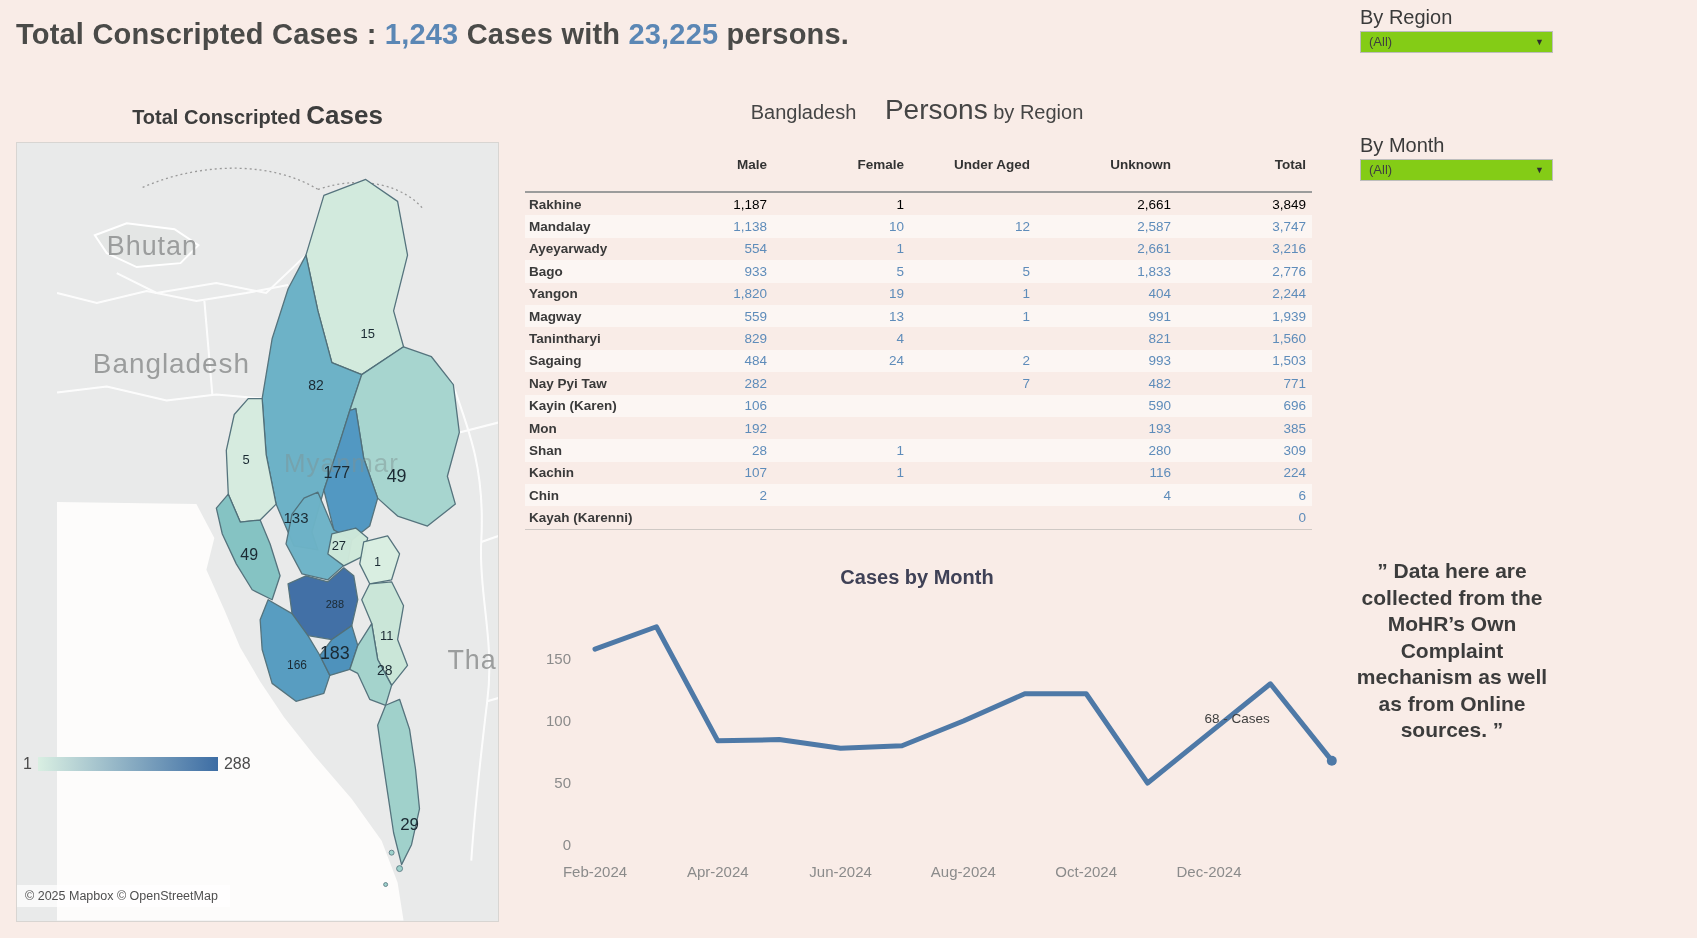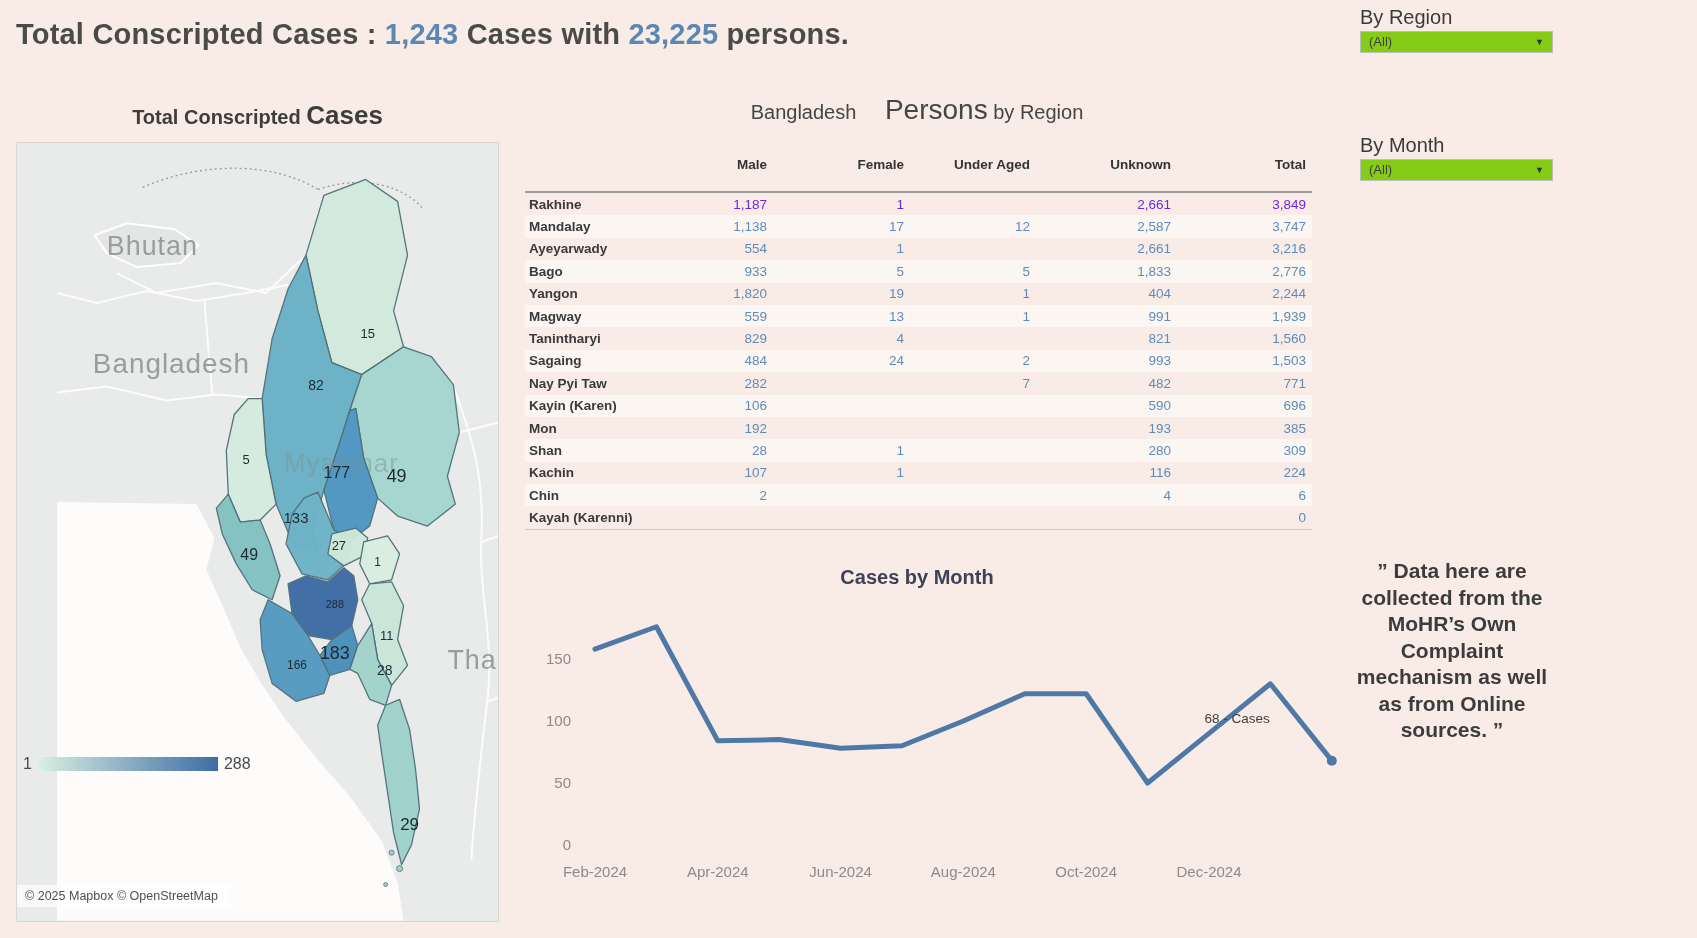--- a/index.html
+++ b/index.html
@@ -55,21 +55,21 @@
   .rtable{left:525px;top:165px;width:787px;}
   .rtable .hdr{display:flex;height:28px;align-items:flex-end;border-bottom:2px solid #9c9c9c;padding-bottom:19px;box-sizing:border-box;}
   .rtable .row{display:flex;height:22.4px;align-items:center;}
   .rtable .row.band{background:rgba(255,255,255,.5);}
   .rtable .c{box-sizing:border-box;padding-right:6px;text-align:right;font-size:13.5px;white-space:nowrap;overflow:hidden;}
   .rtable .c0{width:132px;text-align:left;padding-left:4px;font-weight:bold;color:#3a3a3a;}
   .rtable .c1{width:116px;} .rtable .c2{width:137px;} .rtable .c3{width:126px;}
   .rtable .c4{width:141px;} .rtable .c5{width:135px;}
   .rtable .hdr .c{font-weight:bold;color:#333333;}
   .rtable .num{color:#5e8cba;}
-  .rtable .row.hot .num{color:#6d28d9;}
+  .rtable .row.hot .num{color:#000000;}
   .rtable .foot{border-top:1px solid #cfc9c5;height:0;}
 
   
   .chart-title{left:617px;top:566px;width:600px;text-align:center;font-size:20px;font-weight:600;color:#3f4156;}
   #line-svg{left:525px;top:545px;}
 </style>
 </head>
 <body>
 
 <div class="abs main-title">
@@ -180,21 +180,21 @@
         <div class="c c0">Rakhine</div>
         <div class="c num c1">1,187</div>
         <div class="c num c2">1</div>
         <div class="c num c3"></div>
         <div class="c num c4">2,661</div>
         <div class="c num c5">3,849</div>
       </div>
       <div class="row band">
         <div class="c c0">Mandalay</div>
         <div class="c num c1">1,138</div>
-        <div class="c num c2">17</div>
+        <div class="c num c2">10</div>
         <div class="c num c3">12</div>
         <div class="c num c4">2,587</div>
         <div class="c num c5">3,747</div>
       </div>
       <div class="row">
         <div class="c c0">Ayeyarwady</div>
         <div class="c num c1">554</div>
         <div class="c num c2">1</div>
         <div class="c num c3"></div>
         <div class="c num c4">2,661</div>

